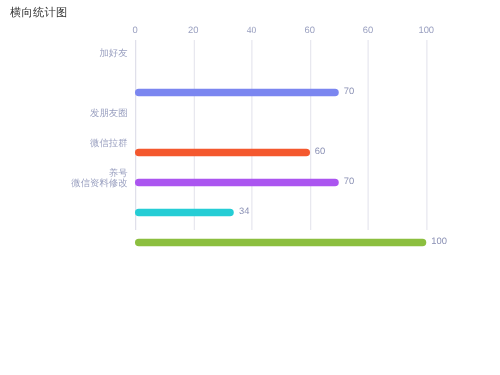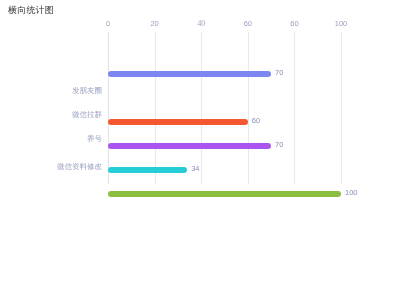--- a/index.html
+++ b/index.html
@@ -113,24 +113,25 @@
   }
 </style>
 </head>
 <body>
 
 <div id="chart-root">
 
   <div class="chart-title">横向统计图</div>
 
   <div class="ylabels">
+    <div class="ylabel" style="top:6px;">加好友</div>
     <div class="ylabel" style="top:54px;">发朋友圈</div>
     <div class="ylabel" style="top:102px;">养号</div>
     <div class="ylabel" style="top:78px;">微信拉群</div>
-    <div class="ylabel" style="top:130px;">微信资料修改</div>
+    <div class="ylabel" style="top:110px;">微信资料修改</div>
   </div>
 
   <div class="plot-area">
 
     <div class="gridline axis0" style="left:0px;"></div>
     <div class="gridline" style="left:46.6px;"></div>
     <div class="gridline" style="left:93.2px;"></div>
     <div class="gridline" style="left:139.8px;"></div>
     <div class="gridline" style="left:186.4px;"></div>
     <div class="gridline" style="left:233px;"></div>

